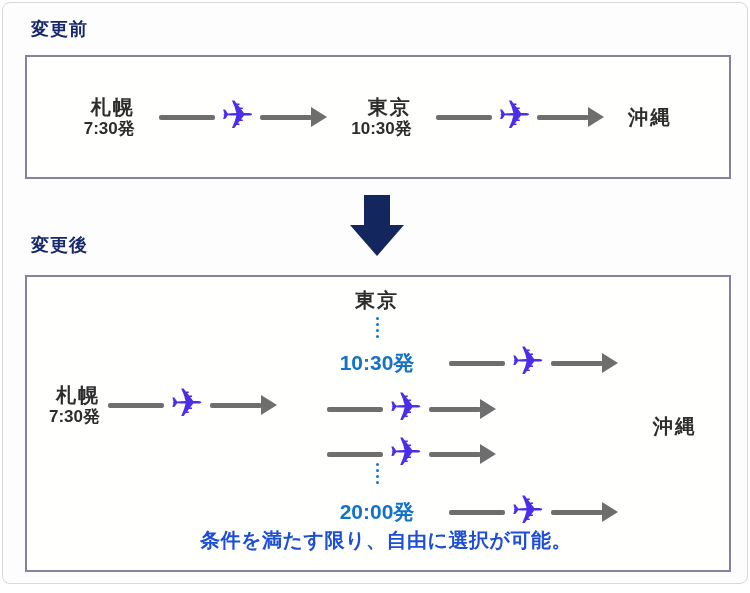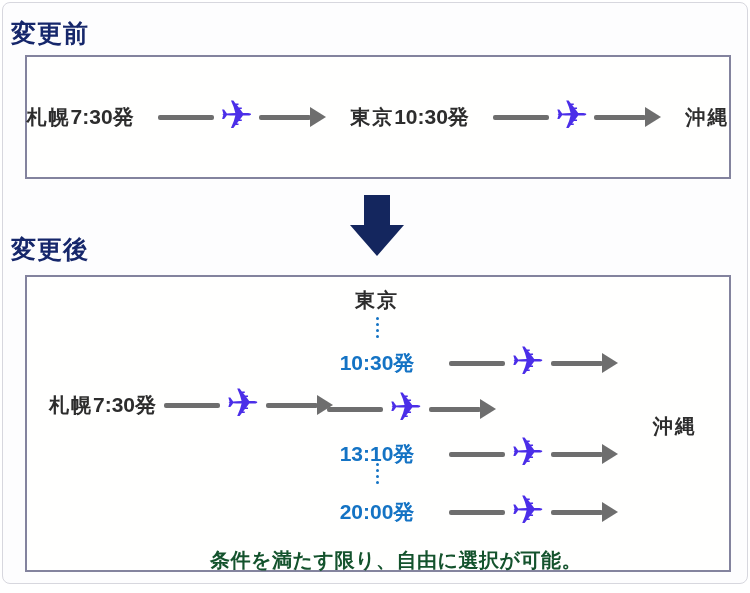--- a/index.html
+++ b/index.html
@@ -6,38 +6,38 @@
   .stage{
     position:relative;width:750px;height:593px;background:#ffffff;
     font-family:"Liberation Sans","DejaVu Sans",sans-serif;
     overflow:hidden;
   }
   .card{
     position:absolute;left:2px;top:2px;width:744px;height:580px;
     background:#fdfdfe;border:1px solid #d7d7de;border-radius:8px;
   }
   .section-label{
-    position:absolute;left:8px;
-    font-size:25px;font-weight:bold;color:#16276b;letter-spacing:1px;
+    position:absolute;left:28px;
+    font-size:18px;font-weight:bold;color:#16276b;letter-spacing:1px;
   }
   .label-before{top:14px;}
   .label-after{top:230px;text-align:center;}
   .route-box{
     position:absolute;left:22px;background:#fffffe;
     border:2px solid #83839e;box-sizing:border-box;
   }
   .box-before{top:52px;width:706px;height:124px;}
   .box-after{top:272px;width:706px;height:297px;}
   .before-row{
     display:flex;align-items:center;justify-content:center;
     height:100%;gap:24px;
   }
-  .station{display:flex;flex-direction:row;align-items:center;line-height:1.2;}
+  .station{display:flex;flex-direction:column;align-items:flex-end;line-height:1.2;}
   .city{font-size:20px;font-weight:bold;color:#2d2d2d;letter-spacing:2px;white-space:nowrap;}
-  .dep-time{font-size:21px;font-weight:bold;color:#2d2d2d;white-space:nowrap;}
+  .dep-time{font-size:17px;font-weight:bold;color:#2d2d2d;white-space:nowrap;}
   .connector{display:flex;align-items:center;gap:6px;}
   .bar{width:56px;height:5px;background:#6e6e6e;border-radius:2px;}
   .arrow-wrap{display:flex;align-items:center;}
   .arrow-wrap .bar{width:52px;}
   .head{
     width:0;height:0;margin-left:-1px;
     border-left:16px solid #6e6e6e;
     border-top:10px solid transparent;
     border-bottom:10px solid transparent;
   }
@@ -70,22 +70,22 @@
   .row-1{top:112px;}
   .row-2{top:157px;}
   .row-3{top:215px;}
   .option-time{
     width:100px;text-align:center;margin-right:22px;
     font-size:21px;font-weight:bold;color:#1473c4;white-space:nowrap;
   }
   .okinawa-label{left:598px;top:136px;width:100px;text-align:center;
     font-size:20px;font-weight:bold;color:#2d2d2d;letter-spacing:2px;}
   .caption{
-    left:16px;width:706px;top:250px;text-align:center;
-    font-size:20px;font-weight:bold;color:#14532d;letter-spacing:0.5px;margin-top:20px;
+    left:6px;width:706px;top:250px;text-align:center;
+    font-size:20px;font-weight:bold;color:#1d4ed8;letter-spacing:0.5px;
   }
 </style>
 </head>
 <body>
 
 <div class="stage">
   <div class="card">
 
     <div class="section-label label-before">変更前</div>
 
@@ -177,21 +177,20 @@
           <span class="bar"></span>
           <span class="plane">✈</span>
           <span class="arrow-wrap">
             <span class="bar"></span>
             <span class="head"></span>
           </span>
         </div>
       </div>
 
       <div class="abs option-row row-2">
-        <span class="option-time">13:10発</span>
         <div class="connector">
           <span class="bar"></span>
           <span class="plane">✈</span>
           <span class="arrow-wrap">
             <span class="bar"></span>
             <span class="head"></span>
           </span>
         </div>
       </div>
 

